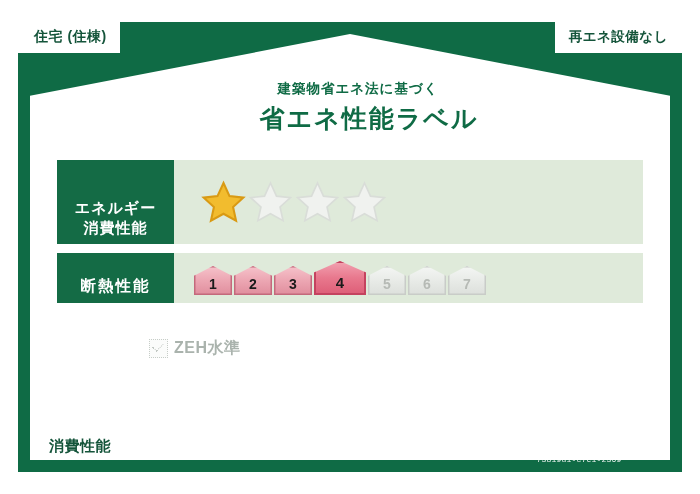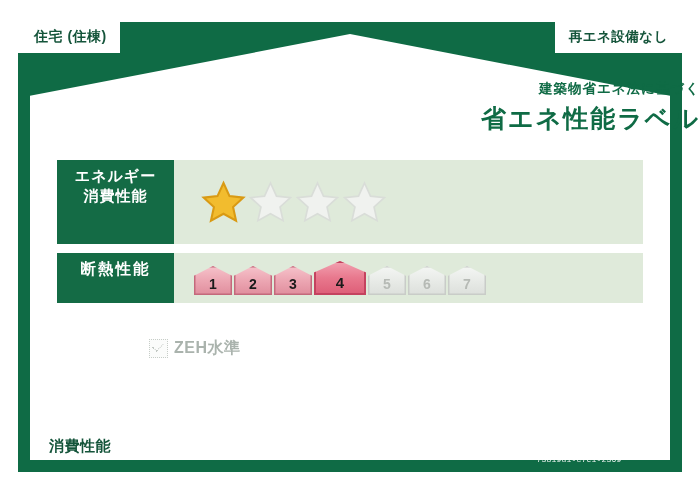--- a/index.html
+++ b/index.html
@@ -53,21 +53,21 @@
     font-size:13.5px;
     font-weight:bold;
     letter-spacing:.5px;
     z-index:6;
   }
 
   
   .title-block{
     position:absolute;
     left:16px;right:0;top:80px;
-    text-align:right;
+    text-align:center;
     z-index:5;
   }
   .title-sub{
     color:#0f6b45;
     font-size:13.5px;
     font-weight:bold;
     letter-spacing:1px;
     margin-bottom:4px;
   }
   .title-main{
@@ -92,21 +92,21 @@
   }
   .row-label{
     width:117px;
     background:#146b45;
     color:#ffffff;
     font-size:15px;
     font-weight:bold;
     letter-spacing:1px;
     line-height:1.35;
     display:flex;
-    align-items:flex-start;
+    align-items:flex-end;
     justify-content:center;
     text-align:center;
     flex:none;
     padding:6px 0;
   }
   .row-label.single{letter-spacing:2px;}
   .row-body{
     flex:1;
     background:#dfeada;
     display:flex;

